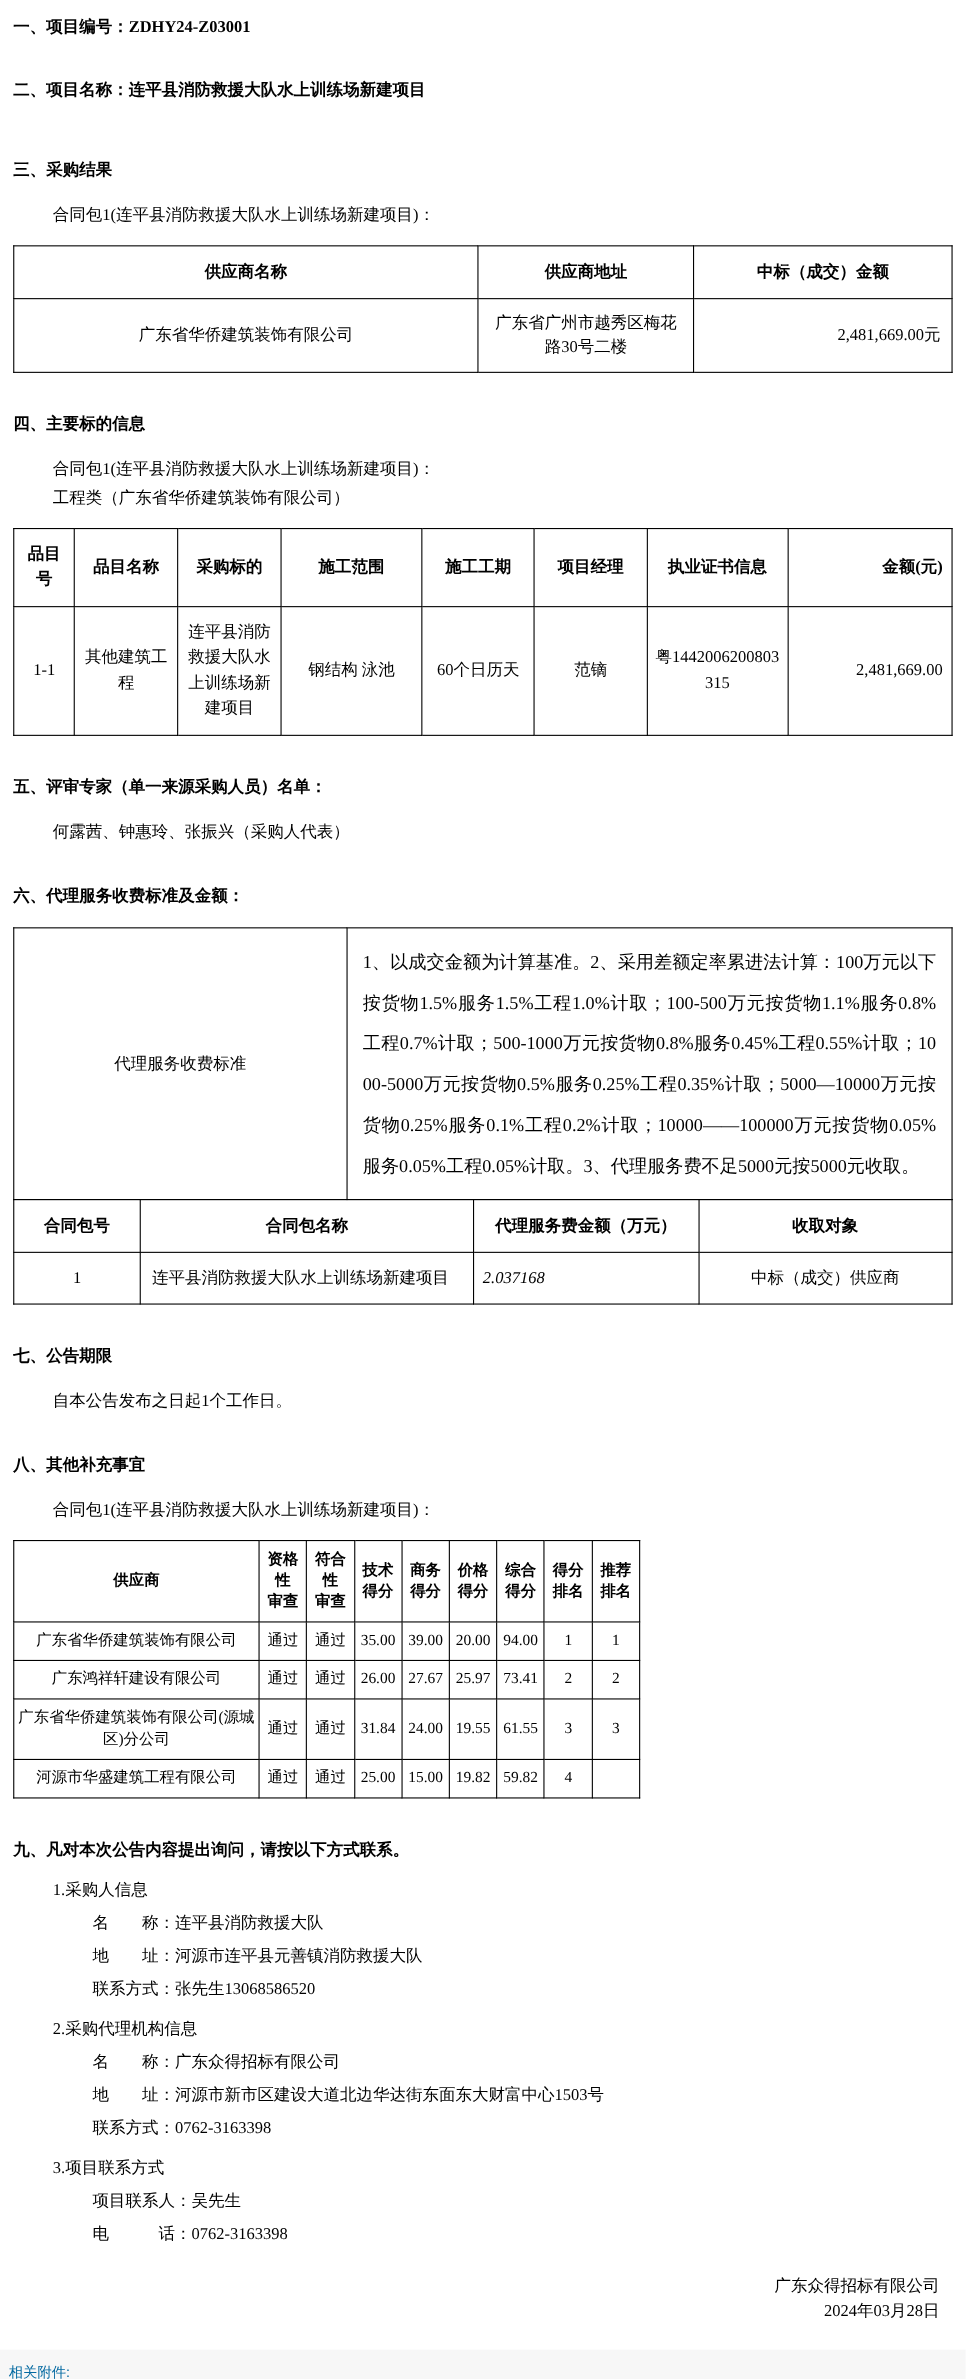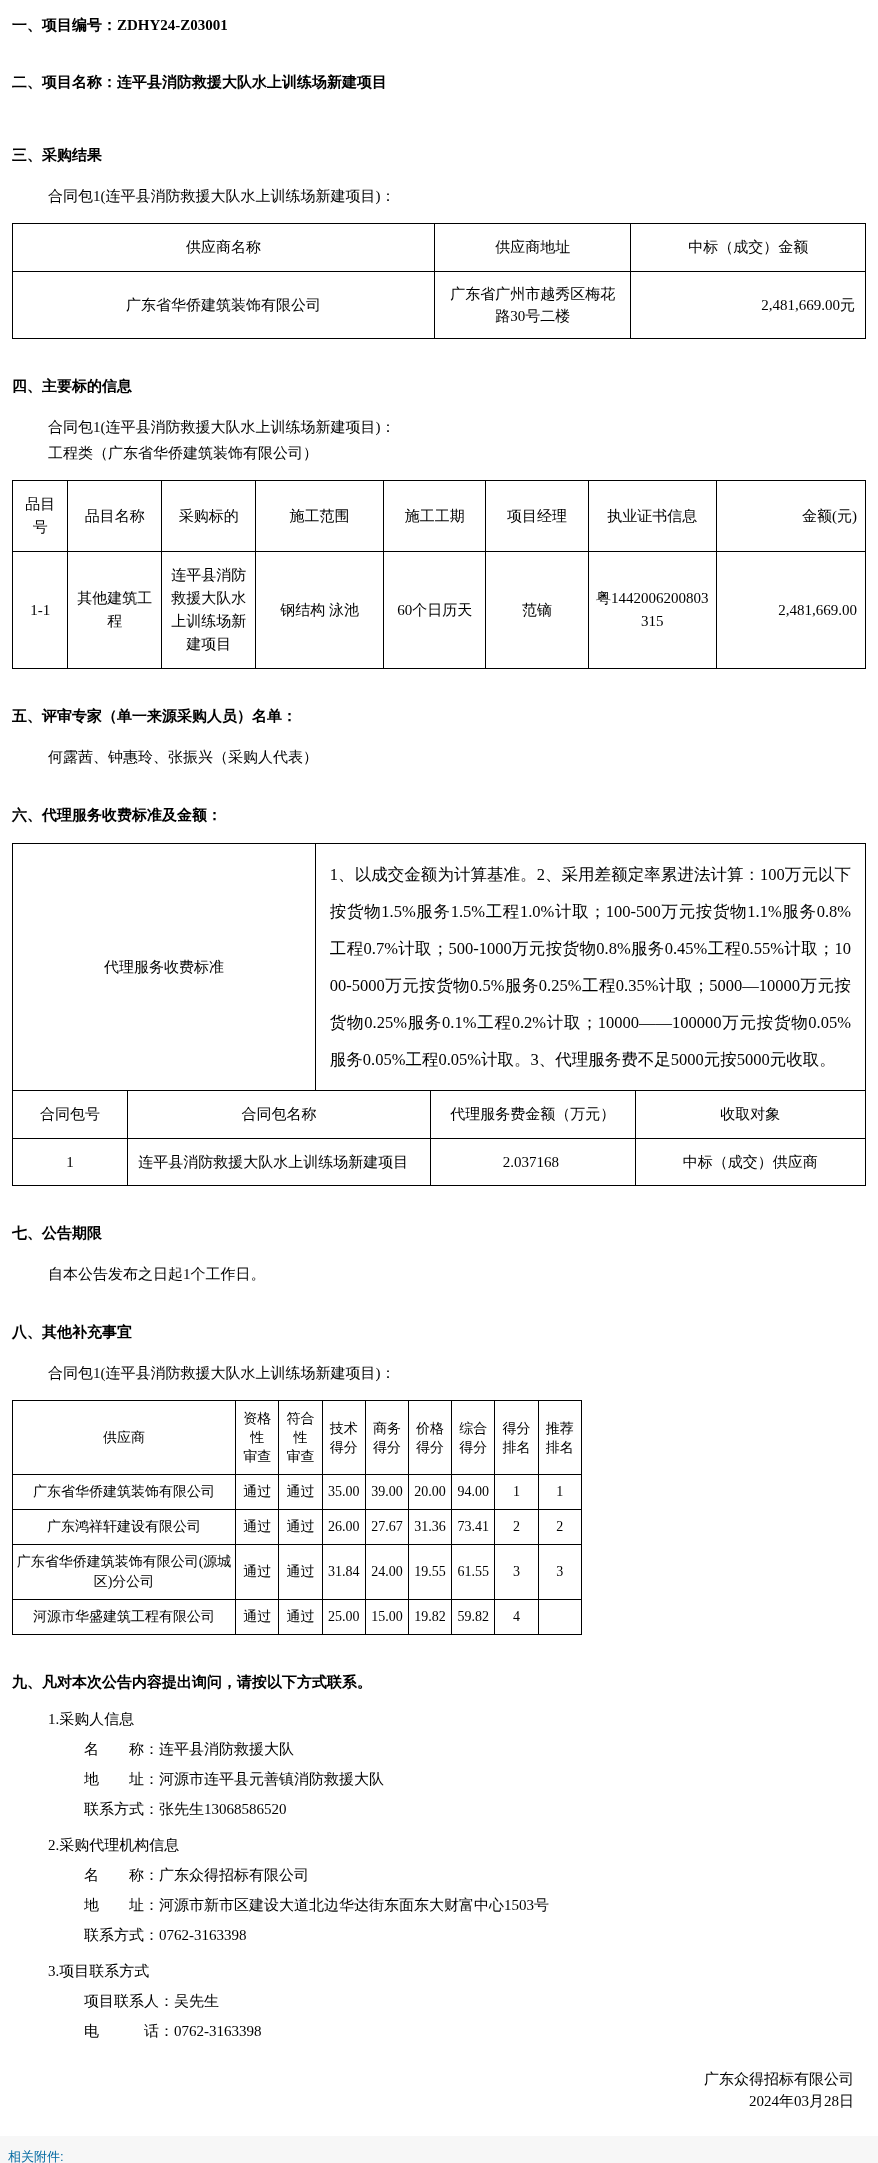--- a/index.html
+++ b/index.html
@@ -6,37 +6,37 @@
   body{width:878px;font-family:"Liberation Serif","DejaVu Serif",serif;color:#000;}
   .doc{padding:14px 12px 0 12px;}
   .sec-title{font-size:15px;font-weight:bold;line-height:23px;margin:36px 0 0 0;}
   .sec-title.first{margin-top:0;font-family:Liberation Serif, serif;}
   .sec-title.gap-sm{margin-top:34px;}
   .sec-title.gap-lg{margin-top:50px;}
   .sub-line{font-size:15px;line-height:22px;margin:18px 0 0 36px;}
   .sub-line.tight{margin-top:4px;}
   table{border-collapse:collapse;width:100%;margin-top:16px;table-layout:fixed;}
   th,td{border:1px solid #000;font-size:15px;vertical-align:middle;text-align:center;word-break:break-all;}
-  th{font-weight:normal;white-space:pre-line;}
+  th{font-weight:bold;white-space:pre-line;}
   
   #result-table th{padding:14px 6px;}
   #result-table td{padding:11px 8px;line-height:22px;}
   #result-table td:nth-child(3){text-align:right;padding-right:10px;}
   
   #items-table th{padding:12px 3px;line-height:23px;}
   #items-table td{padding:12px 4px;line-height:23px;}
   #items-table th:nth-child(8),#items-table td:nth-child(8){text-align:right;padding-right:8px;}
   
   #fee-std-table td.std-label{padding:10px 8px;}
   #fee-std-table td.std-text{padding:12px 14px;text-align:justify;font-size:16.5px;line-height:37px;}
   #fee-table{margin-top:-1px;}
   #fee-table th{padding:14px 18px;}
   #fee-table td{padding:12px 8px;line-height:22px;}
   #fee-table td:nth-child(2){text-align:left;padding-left:10px;}
-  #fee-table td:nth-child(3){text-align:center;padding-right:12px;}
+  #fee-table td:nth-child(3){text-align:left;padding-right:12px;font-style:italic;}
   
   #score-table{width:570px;}
   #score-table th{padding:8px 2px;font-size:14px;line-height:19px;}
   #score-table td{padding:7px 2px;font-size:14px;line-height:20px;}
   
   .contact-group{margin:14px 0 0 36px;}
   .contact-heading{font-size:15px;line-height:22px;margin:0;}
   .contact-line{font-size:15px;line-height:22px;margin:8px 0 0 36px;}
   
   .signature{margin-top:26px;text-align:right;padding-right:12px;}
@@ -210,21 +210,21 @@
           <td>94.00</td>
           <td>1</td>
           <td>1</td>
         </tr>
         <tr>
           <td>广东鸿祥轩建设有限公司</td>
           <td>通过</td>
           <td>通过</td>
           <td>26.00</td>
           <td>27.67</td>
-          <td>31.36</td>
+          <td>25.97</td>
           <td>73.41</td>
           <td>2</td>
           <td>2</td>
         </tr>
         <tr>
           <td>广东省华侨建筑装饰有限公司(源城区)分公司</td>
           <td>通过</td>
           <td>通过</td>
           <td>31.84</td>
           <td>24.00</td>

